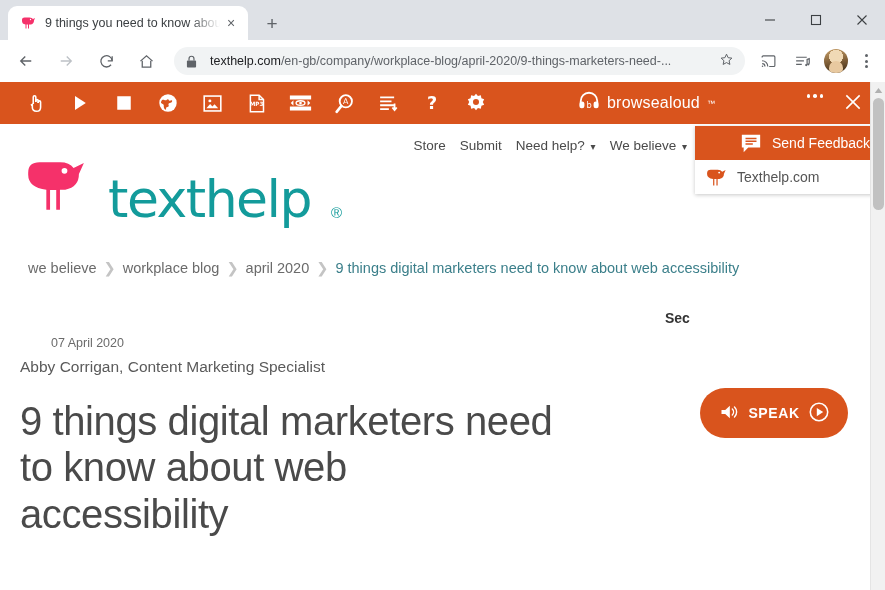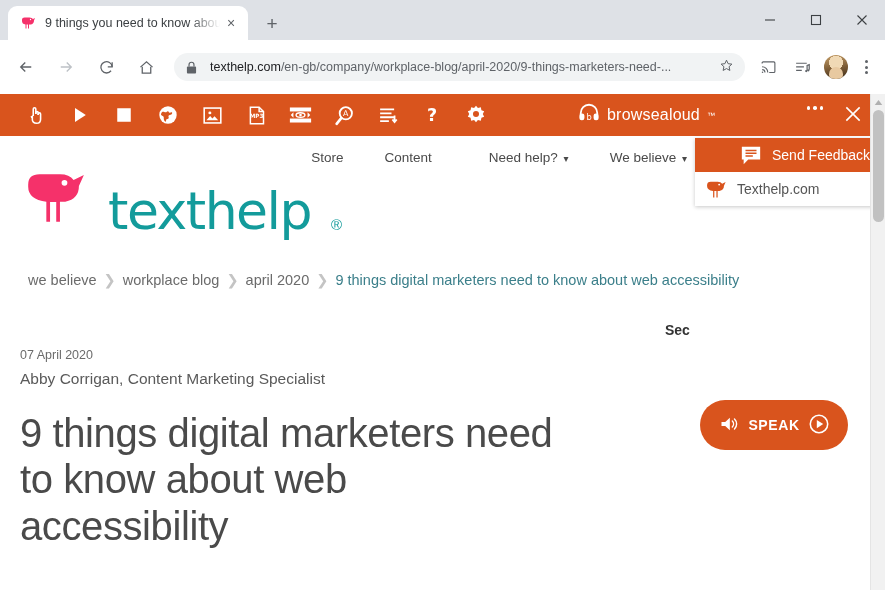--- a/index.html
+++ b/index.html
@@ -45,21 +45,21 @@
     font-size: 19px; color: #5f6368; line-height: 1;
   }
   .wincontrols {
     position: absolute; right: 0; top: 0; height: 40px;
     display: flex; align-items: center;
   }
   .wc { width: 46px; height: 34px; display: flex; align-items: center; justify-content: center; }
   .wc svg { display: block; }
 
   .toolbar {
-    height: 54px; background: #ffffff;
+    height: 42px; background: #ffffff;
     display: flex; align-items: center; padding: 8px 6px;
   }
   .navbtn {
     width: 30px; height: 30px; margin: 0 5px;
     display: flex; align-items: center; justify-content: center;
     color: #5f6368;
   }
   .navbtn.disabled { color: #bdc1c6; }
   .omnibox {
     flex: 1 1 auto; height: 28px; margin: 0 6px 0 8px;
@@ -109,21 +109,21 @@
   .ba-more i { width:3.5px;height:3.5px;border-radius:50%;background:#fff;display:block; }
   .ba-close { position: absolute; right: 22px; top: 10px; color:#fff; }
 
   
   .site { position: relative; background:#fff; height: 466px; }
   .site-header { position: relative; height: 120px; }
   .logo { position: absolute; left: 22px; top: 27px; display: flex; align-items: flex-end; gap: 20px; }
   .wordmark { font-size: 52px; color:#139b9b; font-weight: 400; letter-spacing: -1.5px; line-height:.82; font-family:"DejaVu Sans", sans-serif; }
   .reg { font-size: 15px; color:#139b9b; vertical-align: top; }
 
-  .topnav { position:absolute; right: 198px; top: 14px; display:flex; gap: 41px; font-size:13.5px; color:#4a4a4a; }
+  .topnav { position:absolute; right: 198px; top: 14px; display:flex; gap: 14px; font-size:13.5px; color:#4a4a4a; }
   .topnav span.caret { font-size: 10px; margin-left: 3px; }
   .sec-text { position:absolute; left: 665px; top: 186px; font-size:14px; font-weight:bold; color:#333; }
 
   .fb-panel { position:absolute; right: 0; top: 2px; width: 190px; box-shadow: 0 1px 4px rgba(0,0,0,.22); background:#fff; }
   .fb-row { display:flex; align-items:center; height: 34px; padding-left: 10px; font-size:14px; }
   .fb-row.active { background:#d9541d; color:#fff;padding-left:45px; }
   .fb-row.plain { color:#555; }
   .fb-ico { width:26px; flex:0 0 26px; display:flex; align-items:center; margin-right:6px; }
 
   .breadcrumb {
@@ -135,21 +135,21 @@
 
   .speak-btn {
     position:absolute; left: 700px; top: 264px;
     width: 148px; height: 50px; border-radius: 25px;
     background:#d9541d; color:#fff;
     display:flex; align-items:center; justify-content:center; gap:8px;
     font-size: 14px; font-weight: bold; letter-spacing: .6px;
   }
 
   .article { position:absolute; left:20px; top: 212px; width: 540px; }
-  .art-date { font-size: 12.5px; color:#6b6b6b; }
+  .art-date { font-size: 12.5px; color:#6b6b6b;margin-left:31px; }
   .art-author { font-size: 15.5px; color:#5a5a5a; margin-top: 8px; }
   .art-title {
     margin-top: 22px;
     font-size: 40px; line-height: 1.16; color:#4a4a4a; font-weight: 400;
     letter-spacing: -0.4px;
   }
 
   .sidebar { position:absolute; left: 593px; top: 218px; width: 256px; }
   .sb-title { font-size: 24px; color:#4a4a4a; font-weight: 400; }
   .sb-input {
@@ -380,22 +380,22 @@
               <path d="M3 10.5Q3 5.5 8.5 5.5L18.5 5.5Q23 5.5 25 8.2L30 5.8L27.6 11.2Q27.6 17.5 21 18.8L18.4 18.8L18.4 28.5L16.6 28.5L16.6 18.9L13.6 18.9L13.6 28.5L11.8 28.5L11.8 18.8Q3 17.6 3 11.5Z" fill="#f5316a"></path>
               <circle cx="20.6" cy="9.6" r="1.4" fill="#fff"></circle>
             </svg>
           </span>
           <span class="wordmark">texthelp</span>
             <span class="reg">®</span>
         </div>
 
         <div class="topnav">
           <a style="text-decoration:none;color:inherit;"><span>Store</span></a>
-          <a style="text-decoration:none;color:inherit;"><span>Content</span></a>
-          <a style="text-decoration:none;color:inherit;margin-left:16px;"><span>Need help?</span><span class="caret"> ▾</span></a>
+          <a style="text-decoration:none;color:inherit;"><span>Submit</span></a>
+          <a style="text-decoration:none;color:inherit;"><span>Need help?</span><span class="caret"> ▾</span></a>
           <a style="text-decoration:none;color:inherit;"><span>We believe</span><span class="caret"> ▾</span></a>
         </div>
 
         <div class="sec-text">Sec</div>
 
         <div class="fb-panel">
           <div class="fb-row active">
             <span class="fb-ico">
               <svg width="22" height="22" viewBox="0 0 24 24">
                 <path d="M2 3h20v14H9l-5 5v-5H2z" fill="#fff"></path>

